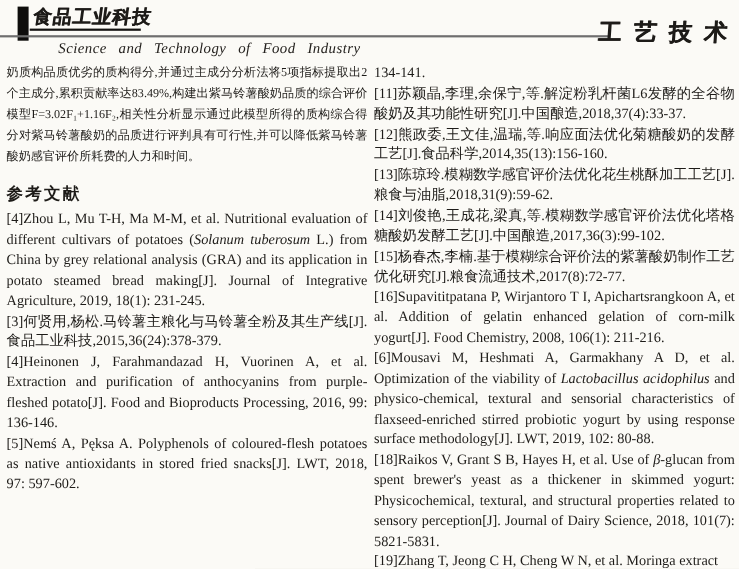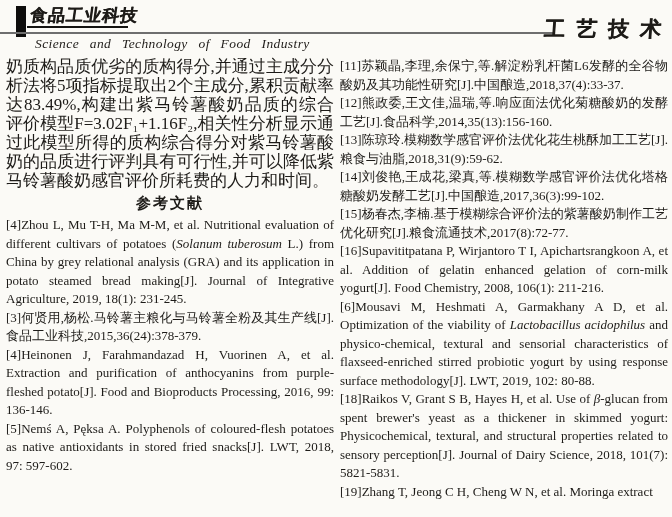--- a/index.html
+++ b/index.html
@@ -30,46 +30,46 @@
   }
   .logo-underline{
     position:absolute;left:27px;top:26px;width:101px;height:2px;
     background:#141311;
   }
   .header-rule{
     position:absolute;left:0;top:32px;width:554px;height:2px;
     background:#6e6e6e;
   }
   .journal-en{
-    position:absolute;left:35px;top:36px;
+    position:absolute;left:53px;top:36px;
     font-style:italic;font-size:13.5px;
     word-spacing:7px;letter-spacing:.4px;
     color:#24211e;white-space:nowrap;
   }
   .section-label{
     position:absolute;right:0px;top:15px;
     font-size:21px;font-weight:900;
     letter-spacing:11px;
     text-shadow:0.6px 0 currentColor;
     transform:skewX(-4deg);
     white-space:nowrap;
   }
   
   .col{
     position:absolute;top:57px;width:328px;
     text-align:justify;
   }
   .col-left{left:6px;}
   .col-right{left:340px;}
   .para{
-    font-size:17px;line-height:19px;
-    margin:0 0 2px 0;
+    font-size:11px;line-height:19px;
+    margin:0 0 14px 0;
   }
   .refs-heading{
-    text-align:center;font-weight:bold;font-size:15px;
+    font-weight:bold;font-size:15px;
     line-height:22px;margin:1px 0 2px 0;
     letter-spacing:2px;
   }
   .ref, .carryover{
     font-size:13px;line-height:18.5px;margin:0;
   }
   .it{font-style:italic;}
 </style>
 </head>
 <body>
@@ -95,20 +95,21 @@
     </div>
     <div class="ref">
       <span>[4]Heinonen J, Farahmandazad H, Vuorinen A, et al. Extraction and purification of anthocyanins from purple-fleshed potato[J]. Food and Bioproducts Processing, 2016, 99: 136-146.</span>
     </div>
     <div class="ref">
       <span>[5]Nemś A, Pęksa A. Polyphenols of coloured-flesh potatoes as native antioxidants in stored fried snacks[J]. LWT, 2018, 97: 597-602.</span>
     </div>
   </div>
 
   <div class="col col-right">
+    <div class="carryover">134-141.</div>
 
     <div class="ref">
       <span>[11]苏颖晶,李理,余保宁,等.解淀粉乳杆菌L6发酵的全谷物酸奶及其功能性研究[J].中国酿造,2018,37(4):33-37.</span>
     </div>
     <div class="ref">
       <span>[12]熊政委,王文佳,温瑞,等.响应面法优化菊糖酸奶的发酵工艺[J].食品科学,2014,35(13):156-160.</span>
     </div>
     <div class="ref">
       <span>[13]陈琼玲.模糊数学感官评价法优化花生桃酥加工工艺[J].粮食与油脂,2018,31(9):59-62.</span>
     </div>

